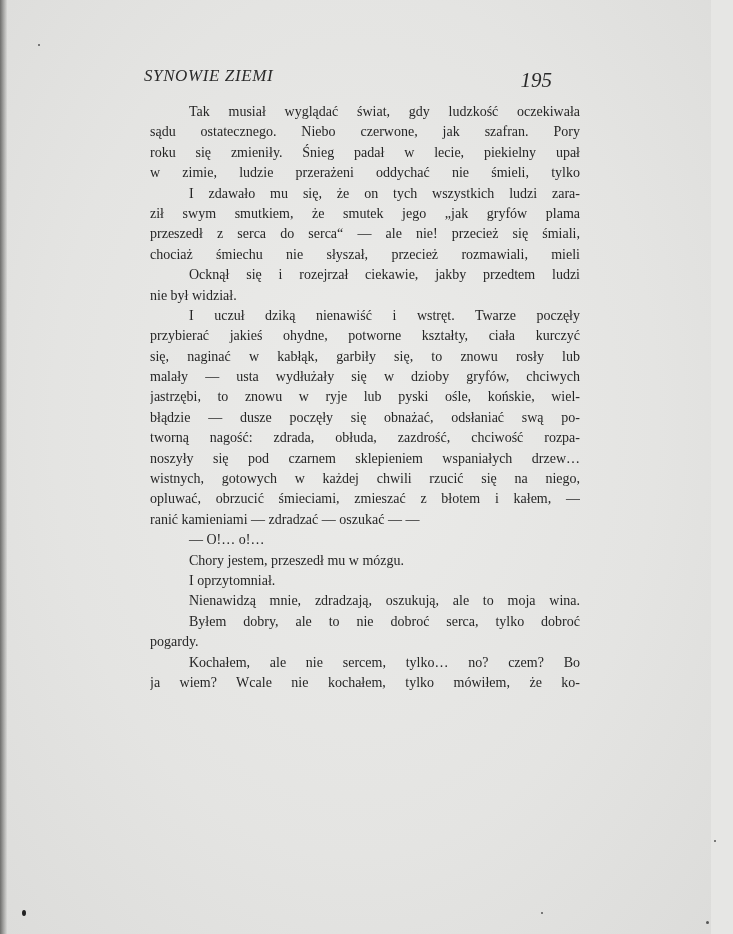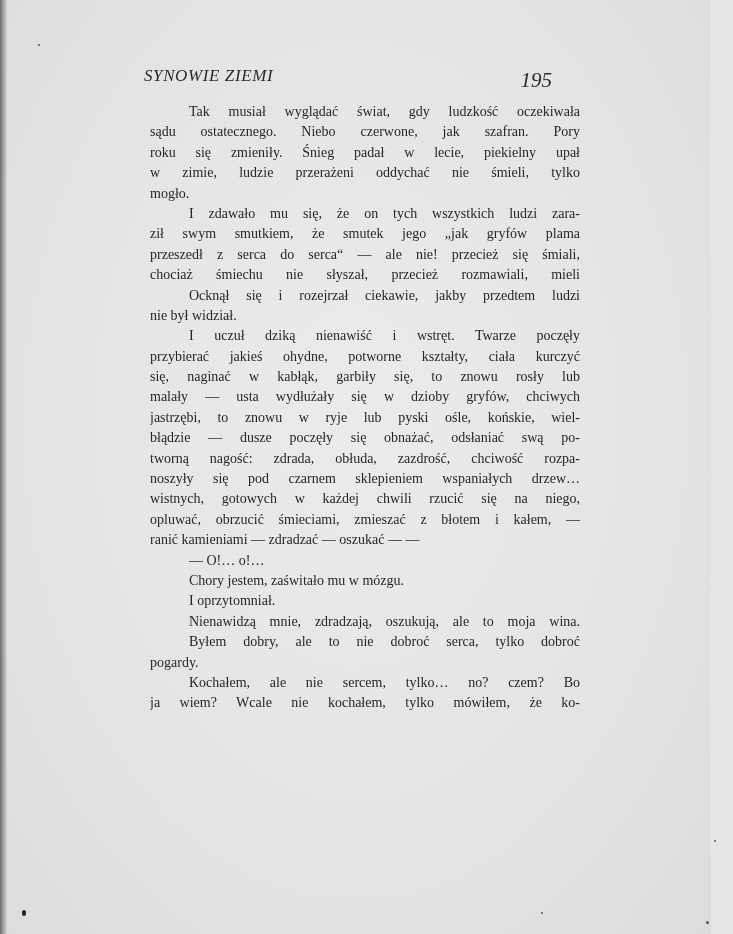--- a/index.html
+++ b/index.html
@@ -49,40 +49,39 @@
   <div class="running-head">
     <span class="rh-title">SYNOWIE ZIEMI</span>
     <span class="rh-page">195</span>
   </div>
 
   <div class="text" id="body-text">
       <span class="line j ind">Tak musiał wyglądać świat, gdy ludzkość oczekiwała</span>
       <span class="line j">sądu ostatecznego. Niebo czerwone, jak szafran. Pory</span>
       <span class="line j">roku się zmieniły. Śnieg padał w lecie, piekielny upał</span>
       <span class="line j">w zimie, ludzie przerażeni oddychać nie śmieli, tylko</span>
-      <span class="line">mogło.</span>
       <span class="line j ind">I zdawało mu się, że on tych wszystkich ludzi zara-</span>
       <span class="line j">ził swym smutkiem, że smutek jego „jak gryfów plama</span>
       <span class="line j">przeszedł z serca do serca“ — ale nie! przecież się śmiali,</span>
       <span class="line j">chociaż śmiechu nie słyszał, przecież rozmawiali, mieli</span>
       <span class="line j ind">Ocknął się i rozejrzał ciekawie, jakby przedtem ludzi</span>
       <span class="line">nie był widział.</span>
       <span class="line j ind">I uczuł dziką nienawiść i wstręt. Twarze poczęły</span>
       <span class="line j">przybierać jakieś ohydne, potworne kształty, ciała kurczyć</span>
       <span class="line j">się, naginać w kabłąk, garbiły się, to znowu rosły lub</span>
       <span class="line j">malały — usta wydłużały się w dzioby gryfów, chciwych</span>
       <span class="line j">jastrzębi, to znowu w ryje lub pyski ośle, końskie, wiel-</span>
       <span class="line j">błądzie — dusze poczęły się obnażać, odsłaniać swą po-</span>
       <span class="line j">tworną nagość: zdrada, obłuda, zazdrość, chciwość rozpa-</span>
       <span class="line j">noszyły się pod czarnem sklepieniem wspaniałych drzew…</span>
       <span class="line j">wistnych, gotowych w każdej chwili rzucić się na niego,</span>
       <span class="line j">opluwać, obrzucić śmieciami, zmieszać z błotem i kałem, —</span>
       <span class="line">ranić kamieniami — zdradzać — oszukać — —</span>
       <span class="line ind">— O!… o!…</span>
-      <span class="line ind">Chory jestem, zaświtało mu w mózgu.</span>
+      <span class="line ind">Chory jestem, przeszedł mu w mózgu.</span>
       <span class="line ind">I oprzytomniał.</span>
       <span class="line j ind">Nienawidzą mnie, zdradzają, oszukują, ale to moja wina.</span>
       <span class="line j ind">Byłem dobry, ale to nie dobroć serca, tylko dobroć</span>
       <span class="line">pogardy.</span>
       <span class="line j ind">Kochałem, ale nie sercem, tylko… no? czem? Bo</span>
       <span class="line j">ja wiem? Wcale nie kochałem, tylko mówiłem, że ko-</span>
     </div>
 
   <span class="speck" style="left:38px;top:44px;width:2px;height:2px;"></span>
   <span class="speck" style="left:22px;top:910px;width:4px;height:6px;background:#222;"></span>

